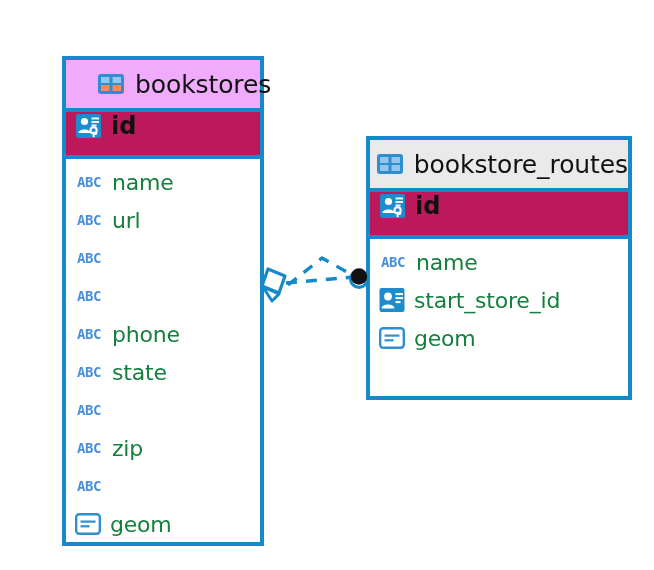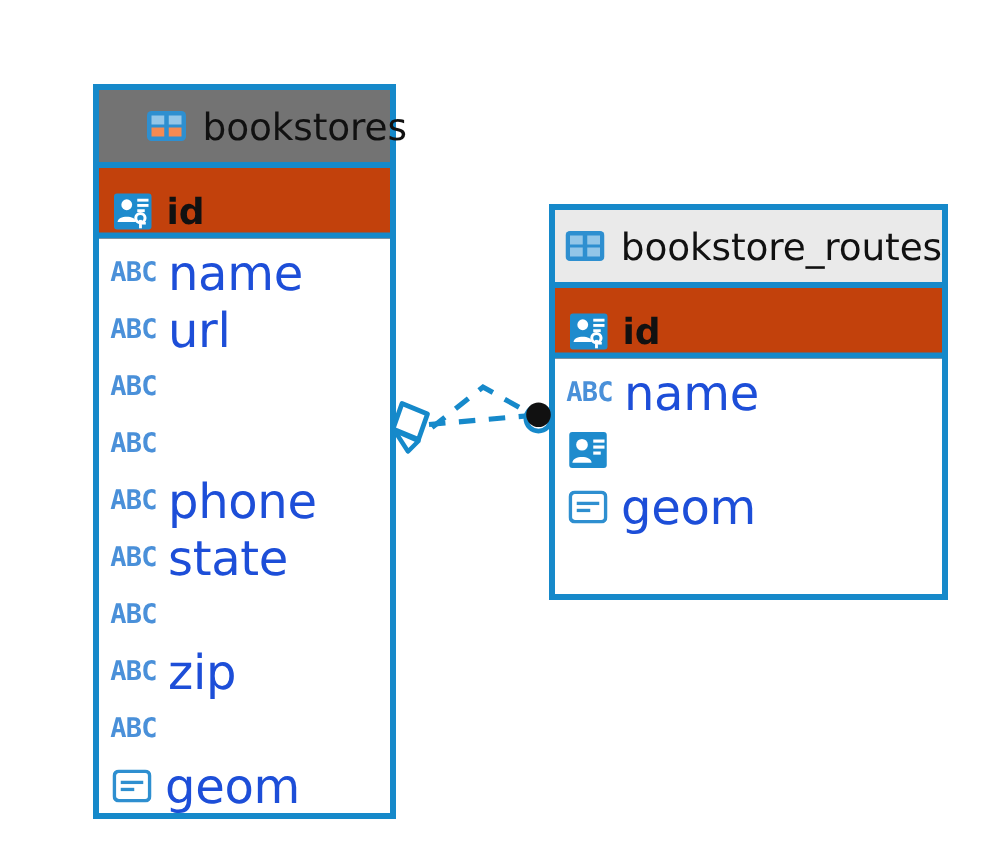--- a/index.html
+++ b/index.html
@@ -29,62 +29,62 @@
   }
 
   .entity-header {
     box-sizing: border-box;
     display: flex;
     align-items: center;
     height: 52px;
     padding-left: 9px;
     border-bottom: 4px solid #1689ca;
   }
-  .entity-header.orange { background: #737373; padding-left: 32px; }
+  .entity-header.orange { background: #f0abfc; padding-left: 32px; }
   .entity-header.grey   { background: #eaeaea; justify-content: flex-end; }
 
   .entity-title {
     font-size: 25px;
     color: #111111;
     margin-left: 11px;
     white-space: nowrap;
     letter-spacing: -0.1px;
   }
 
   
   .pk-section {
     box-sizing: border-box;
     display: flex;
-    align-items: flex-end;
+    align-items: flex-start;
     height: 47px;
     padding-left: 9px;
     border-bottom: 4px solid #1689ca;
-    background: #c2410c;
+    background: #be185d;
   }
   .pk-label {
     font-size: 24px;
     font-weight: bold;
     color: #111111;
     margin-left: 8px;
     white-space: nowrap;
   }
 
   .fields {
     padding-top: 4px;
     padding-bottom: 3px;
   }
   .field-row {
     display: flex;
     align-items: center;
     height: 38px;
     padding-left: 9px;
   }
   .field-label {
-    font-size: 32px;
-    color: #1d4ed8;
+    font-size: 22px;
+    color: #15803d;
     margin-left: 9px;
     white-space: nowrap;
     letter-spacing: -0.2px;
   }
 
   
   .icon {
     display: inline-flex;
     align-items: center;
     justify-content: center;
@@ -93,21 +93,21 @@
   }
   .icon-table   { width: 26px; height: 20px; }
   .icon-key     { width: 28px; height: 28px; }
   .icon-fk      { width: 26px; height: 26px; }
   .icon-abc     { width: 28px; height: 16px; }
   .icon-geom    { width: 26px; height: 22px; }
 
   
   .abc-text {
     font-family: "DejaVu Sans Mono", "Liberation Mono", monospace;
-    font-size: 18px;
+    font-size: 14px;
     font-weight: bold;
     color: #4a90d9;
     letter-spacing: -0.5px;
     line-height: 1;
   }
 
   
   .connector {
     position: absolute;
     left: 0;
@@ -274,20 +274,21 @@
         <span class="icon icon-fk">
           <svg width="26" height="26" viewBox="0 0 26 26">
             <rect x="0.5" y="1" width="25" height="24" rx="2" fill="#1e8bcd"></rect>
             <circle cx="9" cy="9.5" r="3.9" fill="#ffffff"></circle>
             <path d="M2.6 21.5 C2.6 16.3 15.4 16.3 15.4 21.5 Z" fill="#ffffff"></path>
             <rect x="16.5" y="6" width="7.5" height="2.1" fill="#ffffff"></rect>
             <rect x="16.5" y="10" width="7.5" height="2.1" fill="#ffffff"></rect>
             <rect x="16.5" y="14" width="5" height="2.1" fill="#ffffff"></rect>
           </svg>
         </span>
+        <span class="field-label">start_store_id</span>
       </div>
 
 
       <div class="field-row">
         <span class="icon icon-geom">
           <svg width="26" height="22" viewBox="0 0 26 22">
             <rect x="1.2" y="1.2" width="23.6" height="19.6" rx="3" fill="#ffffff" stroke="#2e8fd0" stroke-width="2.4"></rect>
             <rect x="5.5" y="7.5" width="15" height="2.2" fill="#2e8fd0"></rect>
             <rect x="5.5" y="12.2" width="9" height="2.2" fill="#2e8fd0"></rect>
           </svg>

